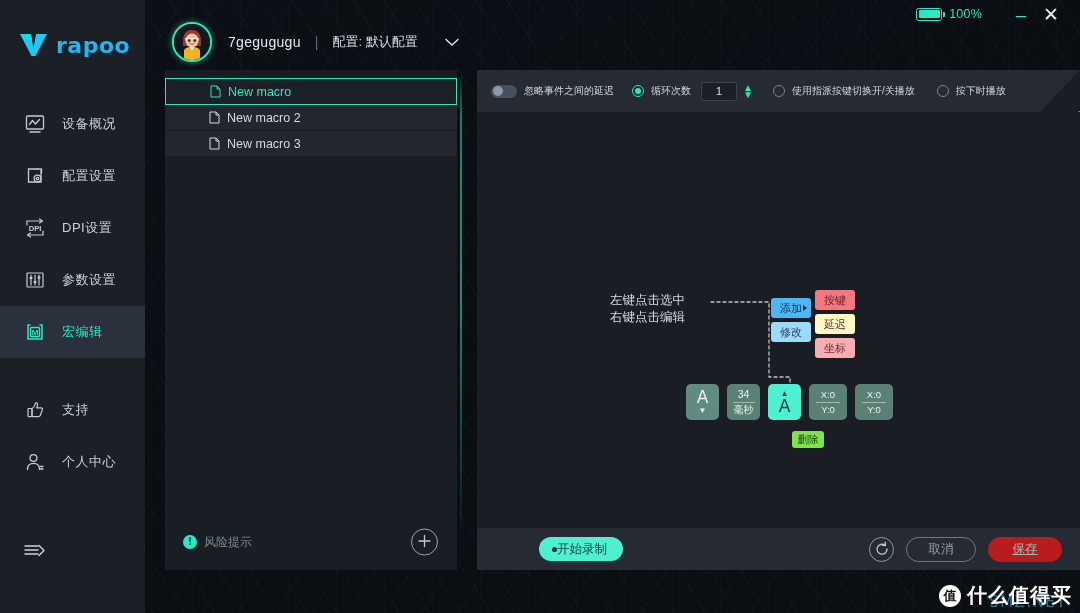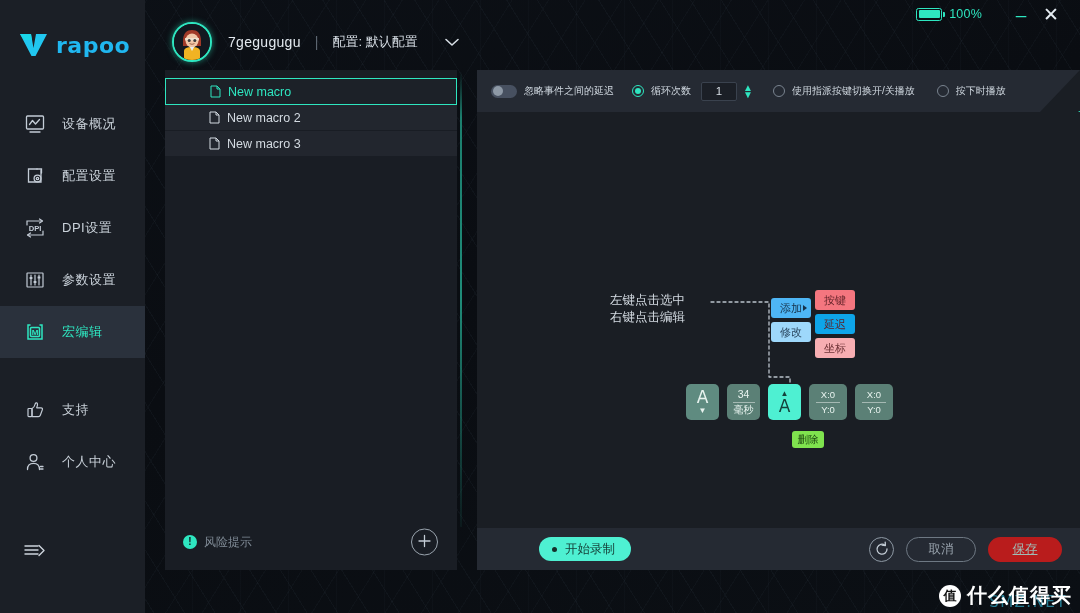--- a/index.html
+++ b/index.html
@@ -186,21 +186,21 @@
     position: relative;
   }
   .ctx-add { background:#4eb6f5; color:#16324a; }
   .ctx-mod { background:#9ed8fb; color:#2d4a63; }
   .sub-menu { position:absolute; left: 338px; top: 178px; }
   .sub-btn {
     width: 40px; height: 20px; border-radius: 3px; display:flex; align-items:center;
     justify-content:center; font-size: 11px; margin-bottom: 4px;
   }
   .sub-key { background:#f4767f; color:#5d1f25; }
-  .sub-delay { background:#0ea5e9; color:#5d1f25; }
+  .sub-delay { background:#fef9c3; color:#5d1f25; }
   .sub-coord { background:#f7aeb2; color:#6e3236; }
   .arrow-tri {
     position:absolute; right: 4px; top: 50%; transform: translateY(-50%);
     width:0; height:0; border-left: 4px solid #16324a;
     border-top: 3.5px solid transparent; border-bottom: 3.5px solid transparent;
   }
 
   .events { position:absolute; left: 209px; top: 272px; display:flex; gap: 8px; }
   .ev {
     width: 33px; height: 36px; border-radius: 5px; background:#5b8076;
@@ -229,21 +229,21 @@
   .conn { position:absolute; left: 0; top: 0; pointer-events:none; }
 
   
   .bottombar {
     position:absolute; left: 0; bottom: 0; width: 603px; height: 42px;
     background: #252a33; display:flex; align-items:center;
   }
   .recbtn {
     margin-left: 62px; height: 24px; padding: 0 16px 0 13px; border-radius: 12px;
     background:#4ef0d2; color:#154039; font-size: 12.5px; display:flex;
-    align-items:center; gap: 8px;
+    align-items:center; gap: 0;
   }
   .recdot { width: 5px; height:5px; border-radius:50%; background:#16302b; }
   .rightgrp { margin-left: auto; display:flex; align-items:center; gap: 12px; padding-right: 18px; }
   .refresh {
     width: 25px; height:25px; border-radius:50%; border:1.2px solid #8d98a3;
     color:#c3ccd5; display:flex; align-items:center; justify-content:center;
   }
   .btn-cancel {
     width: 70px; height: 25px; border-radius: 13px; border:1px solid #6e7883;
     color:#9aa4ae; font-size: 12.5px; display:flex; align-items:center; justify-content:center;

